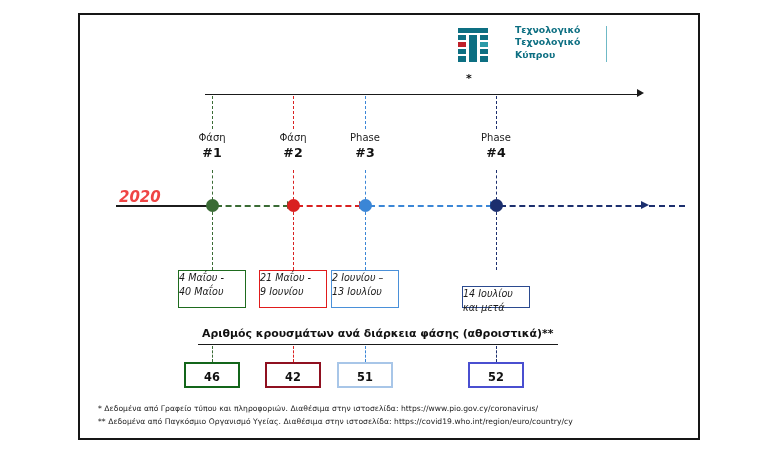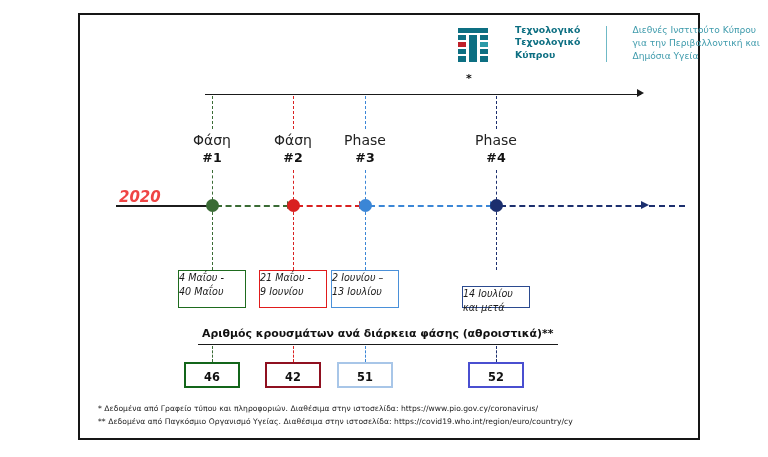--- a/index.html
+++ b/index.html
@@ -26,21 +26,21 @@
             border-top:1.4px solid #1a1a1a;}
   .top-rule-head{position:absolute;left:637px;top:89px;width:0;height:0;
                  border-left:7px solid #1a1a1a;border-top:4px solid transparent;
                  border-bottom:4px solid transparent;}
 
   
   .vdash{position:absolute;width:0;border-left-width:1.6px;border-left-style:dashed;}
 
   
   .phase-lab{position:absolute;text-align:center;width:90px;}
-  .phase-lab .pl-top{font-size:14px;color:#222;line-height:1.25;}
+  .phase-lab .pl-top{font-size:10px;color:#222;line-height:1.25;}
   .phase-lab .pl-num{font-size:12.6px;font-weight:700;color:#111;line-height:1.3;}
 
   
   .year-lab{position:absolute;left:119px;top:188px;font-size:15px;font-weight:700;color:#ef4444;font-style:italic;}
   .axis-solid{position:absolute;left:116px;top:205px;width:96px;height:0;
               border-top:2px solid #1c1c1c;}
   .seg{position:absolute;height:0;border-top-width:2px;border-top-style:dashed;}
   .seg-head{position:absolute;width:0;height:0;border-top:4px solid transparent;
             border-bottom:4px solid transparent;}
   .dot{position:absolute;width:13px;height:13px;border-radius:50%;}
@@ -80,25 +80,20 @@
       <rect x="25" y="23" width="8" height="5" fill="#0d6f82"></rect>
       <rect x="3" y="30" width="8" height="6" fill="#0d6f82"></rect>
       <rect x="25" y="30" width="8" height="6" fill="#0d6f82"></rect>
     </svg>
     <div class="logo-words">
       <div>Τεχνολογικό</div>
       <div>Τεχνολογικό</div>
       <div>Κύπρου</div>
     </div>
     <div class="logo-div"></div>
-    <div class="logo-sub">
-      <div>Διεθνές Ινστιτούτο Κύπρου</div>
-      <div>για την Περιβαλλοντική και</div>
-      <div>Δημόσια Υγεία</div>
-    </div>
   </div>
 
   <div class="top-star">*</div>
   <div class="top-rule"></div>
   <div class="top-rule-head"></div>
 
   <div id="phase-layer">
       <div class="vdash" style="left:212px;top:96px;height:33px;border-left-color:#3a6b35"></div>
       <div class="phase-lab" style="left:167px;top:132px">
         <div class="pl-top">Φάση</div>

